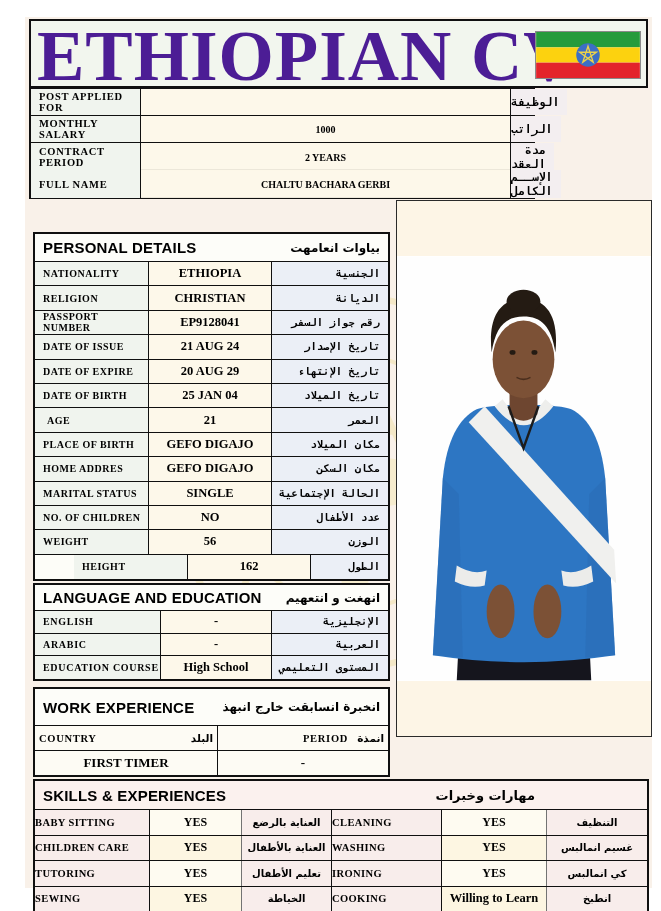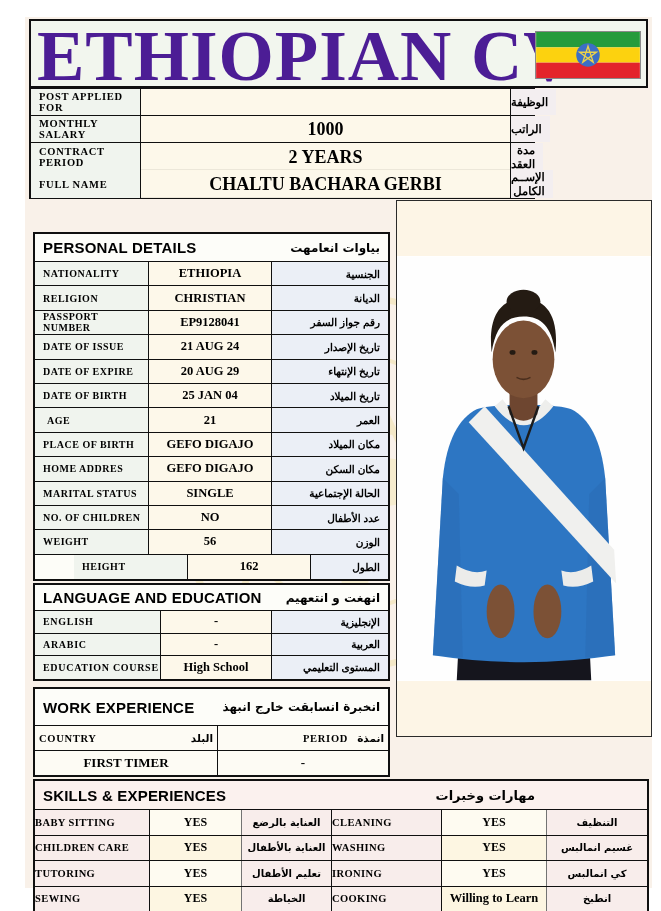--- a/index.html
+++ b/index.html
@@ -21,24 +21,24 @@
               letter-spacing:1px; color:#4c1d95; white-space:nowrap;
               font-family:"Liberation Serif", serif;text-align:right; }
   .flag { position:absolute; right:5px; top:10px; width:106px; height:48px;
           border:1px solid #8a8a8a; background:#fff; }
 
   
   .lblcell { display:flex; align-items:center; padding-left:8px;
              font-weight:bold; font-size:10.5px; letter-spacing:.7px;
              background:#f0f4ee; border-right:1px solid #101010; }
   .valcell { display:flex; align-items:center; justify-content:center;
-             font-weight:bold; font-size:18px;
+             font-weight:bold; font-size:10px;
              background:rgba(253,248,232,.93); border-right:1px solid #101010; }
   .arcell  { display:flex; align-items:center; direction:rtl; padding-right:8px;
-             font-family:Liberation Sans, sans-serif; font-weight:bold; font-size:10.5px;
+             font-family:Liberation Mono, monospace; font-weight:bold; font-size:10.5px;
              background:rgba(233,238,245,.93); }
 
   
   .toptable { position:absolute; left:4px; top:71px; width:506px;
               border:2px solid #101010; border-top-width:1px; background:#fff; }
   .trow { display:grid; grid-template-columns:110px 370px 1fr; height:27px;
           border-bottom:1px solid #101010; }
   .trow:last-child { border-bottom:none; }
   .trow .arcell { background:#f3eef0; font-size:11.5px; }
 

